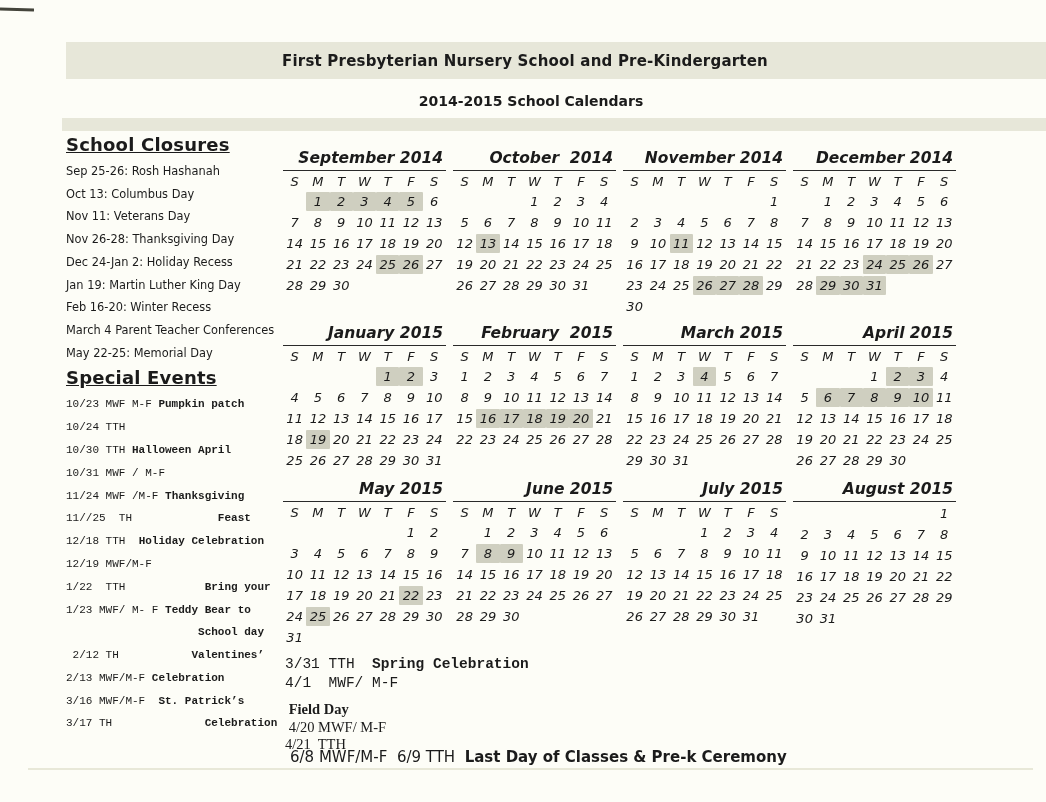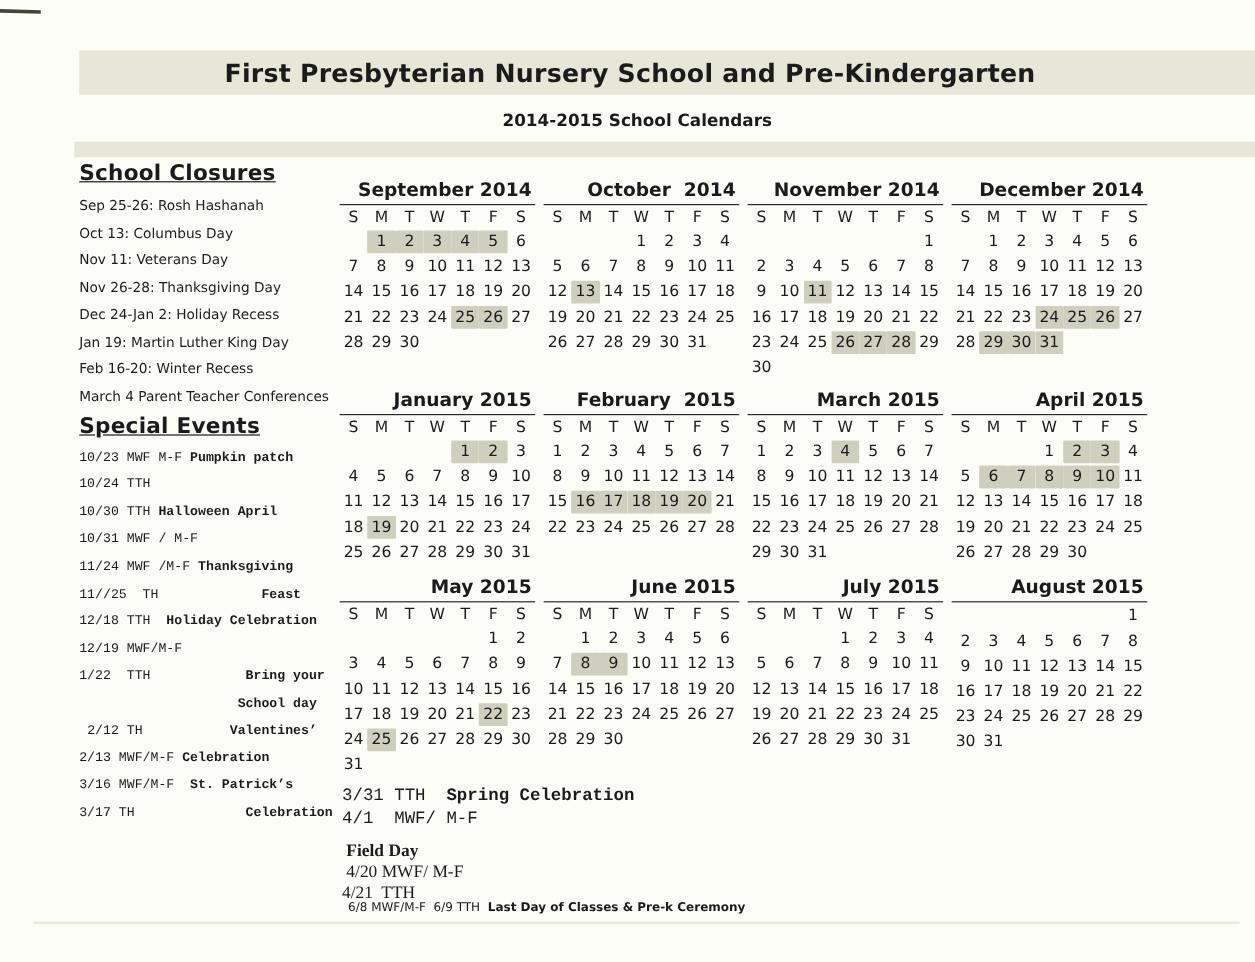--- a/index.html
+++ b/index.html
@@ -13,21 +13,21 @@
   }
   .artifact-top { position:absolute; left:0; top:8px; width:34px; height:3px; background:#44443b; transform:rotate(1.5deg); }
   .artifact-bottom { position:absolute; left:28px; top:768px; width:1005px; height:2px; background:#e8e8d8; }
 
   .title-band {
     position:absolute; left:66px; top:42px; width:980px; height:37px;
     background:#e7e7d9;
     display:flex; align-items:center; justify-content:center;
     padding-right:62px;
   }
-  .main-title { font-size:21px; font-weight:bold; letter-spacing:.2px; }
+  .main-title { font-size:15px; font-weight:bold; letter-spacing:.2px; }
   .subtitle {
     position:absolute; left:66px; top:93px; width:930px;
     text-align:center; font-size:14px; font-weight:bold;
   }
   .thin-band { position:absolute; left:62px; top:118px; width:984px; height:13px; background:#e7e7d9; }
 
   
   .sidebar { position:absolute; left:66px; top:134px; width:222px; }
   .section-title {
     font-size:18px; font-weight:bold; text-decoration:underline;
@@ -39,39 +39,39 @@
   .event-item b { font-weight:bold; }
 
   
   .calendar-grid {
     position:absolute; left:283px; top:148px;
     display:grid;
     grid-template-columns:repeat(4, 163px);
     grid-template-rows:175px 156px auto;
     column-gap:7px;
   }
-  .month { width:163px; }
+  .month { width:163px;font-style:italic; }
   .month-title {
     font-size:15.5px; font-weight:bold; text-align:right;
     padding-right:3px; white-space:pre; height:20px; line-height:20px;
   }
   .month-rule { border-top:1.6px solid #2a2a2a; margin-top:2px; margin-bottom:1px; }
   .week { display:flex; height:21px; align-items:center; }
   .week.head-row { height:19px; }
   .cell {
     width:23.28px; text-align:center; font-size:13px; line-height:19px;
   }
   .cell.head { font-size:13px; }
   .cell.hl { background:#cfcfc0; border-radius:1px; }
 
   
   .note-group { position:absolute; white-space:pre-wrap; }
   .note-spring { left:285px; top:655px; font-family:Liberation Mono, monospace; font-size:14.5px; line-height:19px; }
   .note-field  { left:285px; top:701px; font-family:"Liberation Serif", serif; font-size:14.5px; line-height:17.5px; }
-  .note-last   { left:290px; top:749px; font-size:10px; line-height:16px; }
+  .note-last   { left:290px; top:749px; font-size:15px; line-height:16px; }
   .note-line b { font-weight:bold; }
 </style>
 </head>
 <body>
 
 <div class="artifact-top"></div>
 
 <div class="title-band">
   <div class="main-title">First Presbyterian Nursery School and Pre-Kindergarten</div>
 </div>
@@ -84,33 +84,35 @@
   <div class="section-title">School Closures</div>
   <div>
       <div class="closure-item">Sep 25-26: Rosh Hashanah</div>
       <div class="closure-item">Oct 13: Columbus Day</div>
       <div class="closure-item">Nov 11: Veterans Day</div>
       <div class="closure-item">Nov 26-28: Thanksgiving Day</div>
       <div class="closure-item">Dec 24-Jan 2: Holiday Recess</div>
       <div class="closure-item">Jan 19: Martin Luther King Day</div>
       <div class="closure-item">Feb 16-20: Winter Recess</div>
       <div class="closure-item">March 4 Parent Teacher Conferences</div>
+      <div class="closure-item">May 22-25: Memorial Day</div>
     </div>
   <div class="events-block">
     <div class="section-title">Special Events</div>
     <div>
         <div class="event-item"><span>10/23 MWF M-F </span><b>Pumpkin patch</b></div>
         <div class="event-item"><span>10/24 TTH</span></div>
         <div class="event-item"><span>10/30 TTH </span><b>Halloween April</b></div>
         <div class="event-item"><span>10/31 MWF / M-F</span></div>
         <div class="event-item"><span>11/24 MWF /M-F </span><b>Thanksgiving</b></div>
         <div class="event-item"><span>11//25  TH             </span><b>Feast</b></div>
         <div class="event-item"><span>12/18 TTH  </span><b>Holiday Celebration</b></div>
         <div class="event-item"><span>12/19 MWF/M-F</span></div>
         <div class="event-item"><span>1/22  TTH            </span><b>Bring your</b></div>
+        <div class="event-item"><span>1/23 MWF/ M- F </span><b>Teddy Bear to</b></div>
         <div class="event-item"><span>                    </span><b>School day</b></div>
         <div class="event-item"><span> 2/12 TH           </span><b>Valentines’</b></div>
         <div class="event-item"><span>2/13 MWF/M-F </span><b>Celebration</b></div>
         <div class="event-item"><span>3/16 MWF/M-F  </span><b>St. Patrick’s</b></div>
         <div class="event-item"><span>3/17 TH              </span><b>Celebration</b></div>
       </div>
   </div>
 </div>
 
 <div class="calendar-grid">

